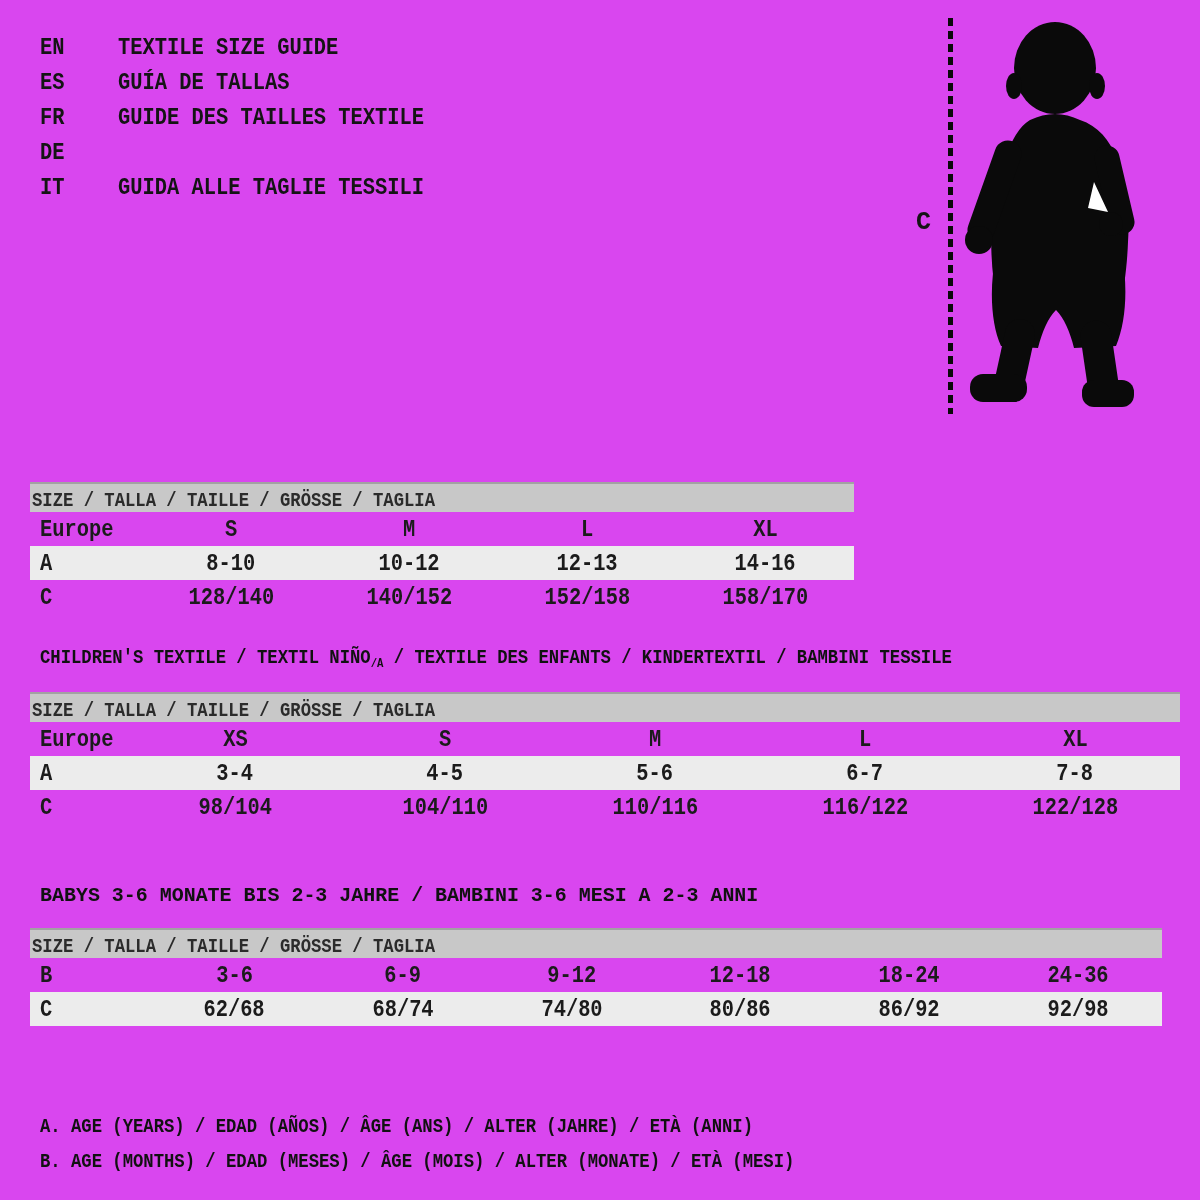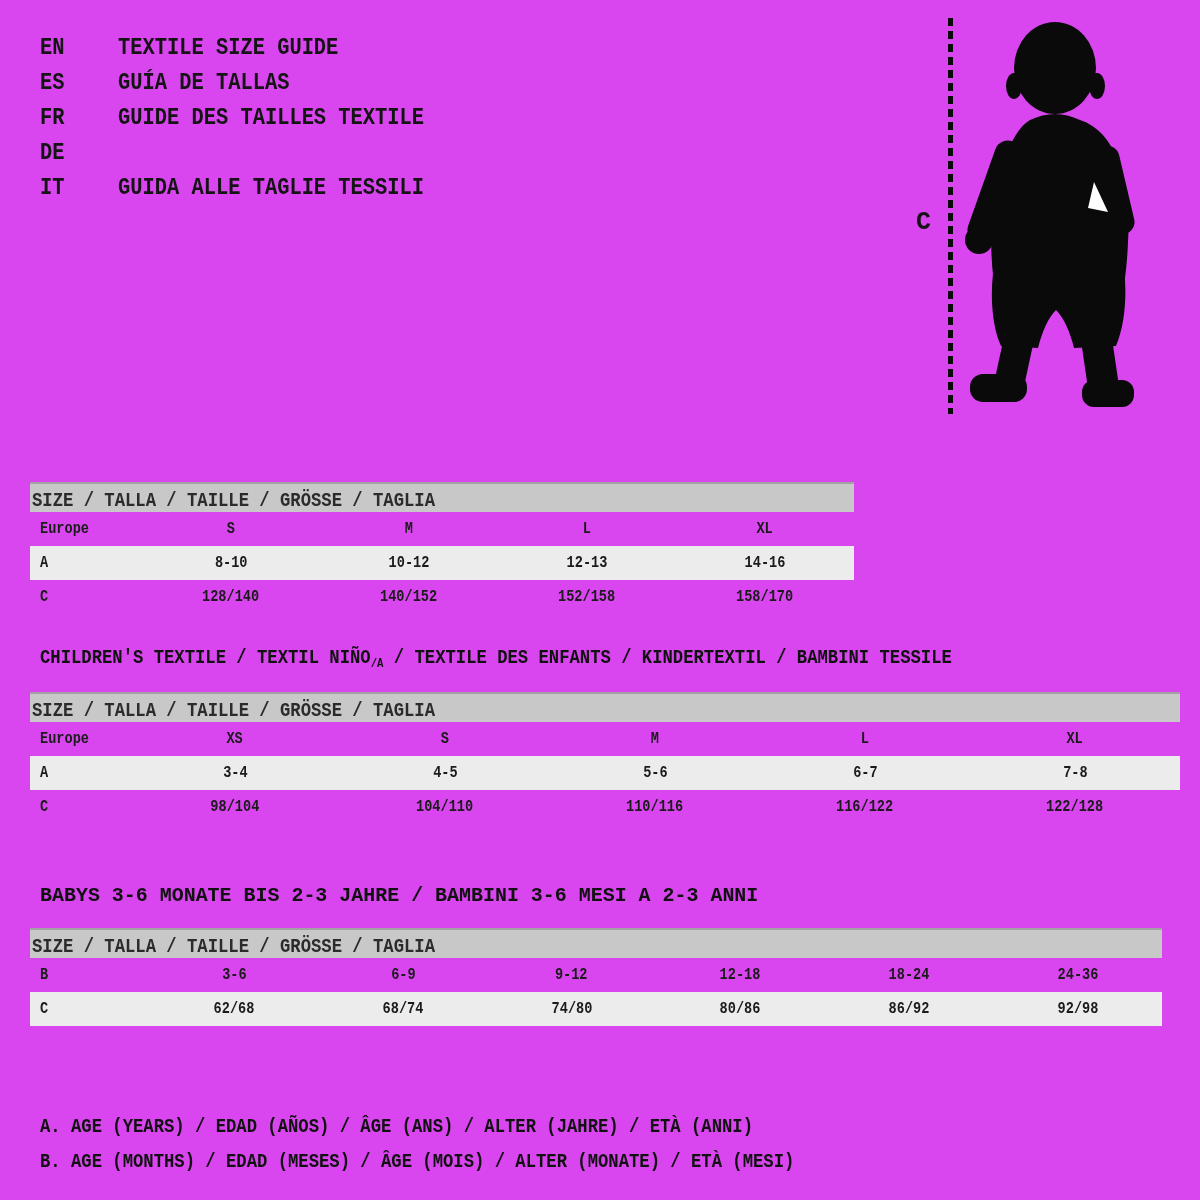--- a/index.html
+++ b/index.html
@@ -29,21 +29,21 @@
   .section-title{position:absolute;left:40px;font-weight:700;font-size:21px;line-height:26px;color:#111;white-space:nowrap;}
   .sub-a{font-size:13px;position:relative;top:4px;}
   .legend-line{position:absolute;left:40px;font-weight:700;font-size:21px;line-height:26px;color:#111;white-space:nowrap;margin-top:44px;}
 
   
   .stable{position:absolute;left:30px;}
   .bar{height:30px;box-sizing:border-box;background:var(--header-bar,#c8c8c8);
        border-top:2px solid var(--header-bar-edge,#a2a2a2);
        display:flex;align-items:flex-end;padding-left:2px;
        font-weight:700;font-size:21px;color:#2b2b2b;}
-  .trow{display:flex;height:34px;align-items:center;font-size:16px;font-weight:700;color:#1b1b1b;}
+  .trow{display:flex;height:34px;align-items:center;font-size:24px;font-weight:700;color:#1b1b1b;}
   .trow.shade{background:var(--row-shade,#ececec);}
   .tlabel{box-sizing:border-box;padding-left:10px;text-align:left;}
   .t-junior .tlabel{width:112px;}
   .t-children .tlabel{width:100px;}
   .t-babies .tlabel{width:120px;}
   .tcell{flex:1;text-align:center;}
 </style>
 </head>
 <body>
 

